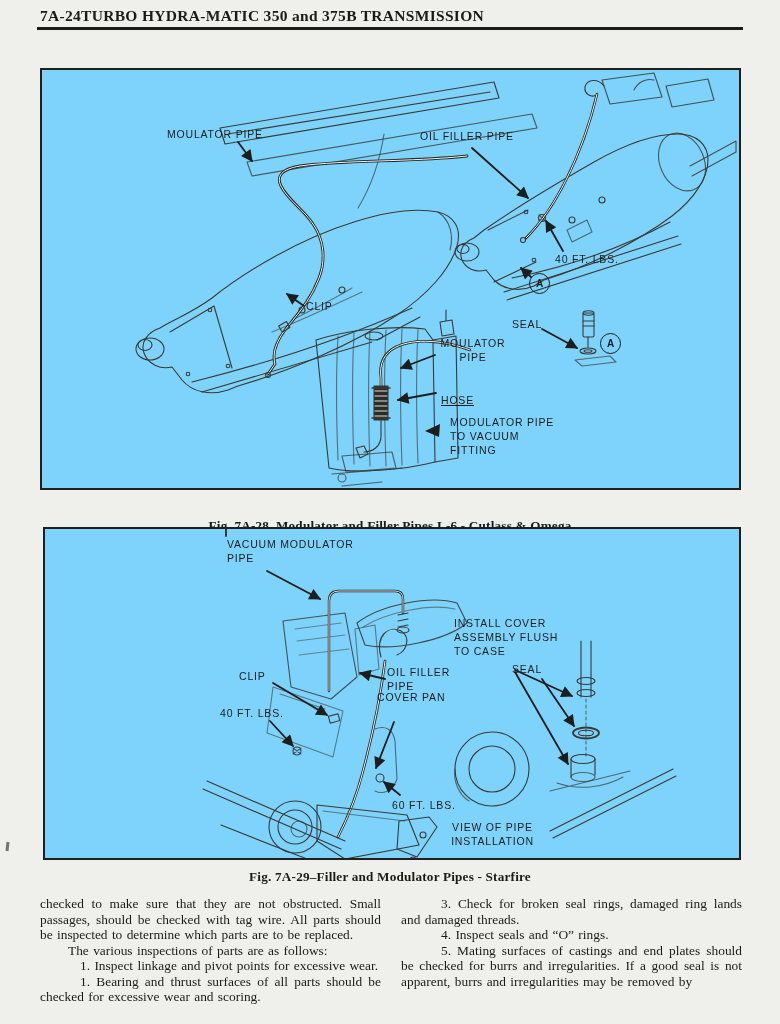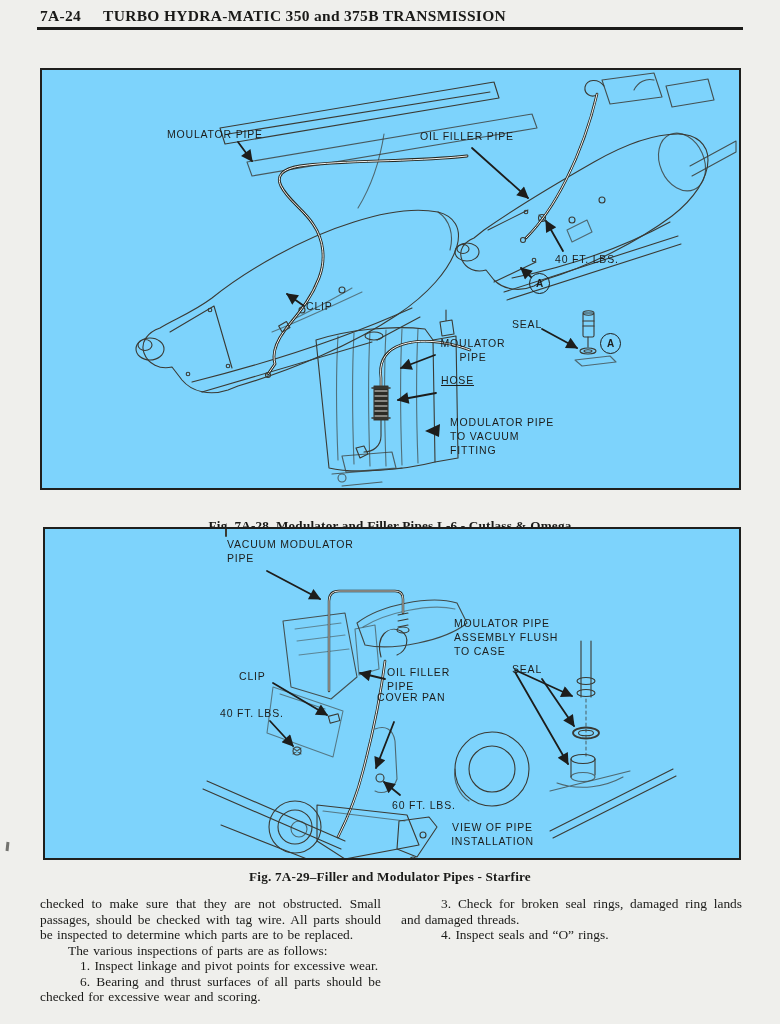--- a/index.html
+++ b/index.html
@@ -1,21 +1,21 @@
 <!DOCTYPE html>
 <html><head>
 <meta charset="utf-8">
 <style>
   html,body{margin:0;padding:0;}
   body{width:780px;height:1024px;background:#efefec;font-family:"Liberation Serif",serif;color:#1a1a18;position:relative;overflow:hidden;}
   .page{position:absolute;inset:0;}
 
   
   .hdr{position:absolute;left:40px;top:7px;font-size:15.5px;font-weight:bold;letter-spacing:.3px;white-space:nowrap;}
-  .hdr .sec{margin-right:22px;}
+  .hdr .sec{}
   .hdr-rule{position:absolute;left:37px;top:27px;width:706px;height:2.5px;background:#1b1b19;}
 
   
   .figbox{position:absolute;border:2px solid #1f1f1d;background:#7dd3fc;}
   #fig1{left:40px;top:68px;width:697px;height:418px;}
   #fig2{left:43px;top:527px;width:694px;height:329px;}
   .figbox svg{position:absolute;left:0;top:0;}
 
   
   .lbl{position:absolute;font-family:"Liberation Sans",sans-serif;font-size:10.5px;letter-spacing:.8px;color:#1d1d1b;white-space:nowrap;line-height:14px;}
@@ -162,21 +162,21 @@
     </svg>
 
     <div class="lbl" style="left:125px;top:57px;">MOULATOR PIPE</div>
     <div class="lbl" style="left:378px;top:59px;">OIL FILLER PIPE</div>
     <div class="lbl" style="left:264px;top:229px;">CLIP</div>
     <div class="lbl" style="left:513px;top:182px;">40 FT. LBS.</div>
     <div class="detailA" style="left:487px;top:203px;">A</div>
     <div class="lbl" style="left:470px;top:247px;">SEAL</div>
     <div class="detailA" style="left:558px;top:263px;">A</div>
     <div class="lbl wrap ctr" style="left:391px;top:266px;width:80px;">MOULATOR PIPE</div>
-    <div class="lbl" style="left:399px;top:303px;text-decoration:underline;">HOSE</div>
+    <div class="lbl" style="left:399px;top:323px;text-decoration:underline;">HOSE</div>
     <div class="lbl wrap" style="left:408px;top:345px;width:118px;">MODULATOR PIPE TO VACUUM FITTING</div>
   </div>
 
   <div class="caption" id="cap1">Fig. 7A-28–Modulator and Filler Pipes L-6 - Cutlass &amp; Omega</div>
 
   <div class="figbox" id="fig2">
     <svg width="694" height="329" viewBox="0 0 694 329">
       <defs>
         <marker id="ah2" viewBox="0 0 10 10" refX="9" refY="5" markerWidth="8" markerHeight="6.5" orient="auto-start-reverse">
           <path d="M0,0 L10,5 L0,10 Z" fill="#1d1d1b"></path>
@@ -252,37 +252,38 @@
           <path d="M228,154 L282,186" marker-end="url(#ah2)"></path>
           <path d="M340,150 L315,144" marker-end="url(#ah2)"></path>
           <path d="M225,192 L248,217" marker-end="url(#ah2)"></path>
           <path d="M349,193 L331,239" marker-end="url(#ah2)"></path>
           <path d="M355,266 L339,253" marker-end="url(#ah2)"></path>
         </g>
       </g>
     </svg>
 
     <div class="lbl wrap" style="left:182px;top:8px;width:130px;">VACUUM MODULATOR PIPE</div>
-    <div class="lbl wrap" style="left:409px;top:87px;width:110px;">MOULATOR PIPE ASSEMBLY FLUSH TO CASE</div>
+    <div class="lbl wrap" style="left:409px;top:87px;width:110px;">INSTALL COVER ASSEMBLY FLUSH TO CASE</div>
     <div class="lbl" style="left:467px;top:133px;">SEAL</div>
     <div class="lbl" style="left:194px;top:140px;">CLIP</div>
     <div class="lbl wrap" style="left:342px;top:136px;width:70px;">OIL FILLER PIPE</div>
     <div class="lbl" style="left:175px;top:177px;">40 FT. LBS.</div>
     <div class="lbl" style="left:332px;top:161px;">COVER PAN</div>
     <div class="lbl" style="left:347px;top:269px;">60 FT. LBS.</div>
     <div class="lbl wrap ctr" style="left:390px;top:291px;width:115px;">VIEW OF PIPE INSTALLATION</div>
   </div>
 
   <div class="caption" id="cap2">Fig. 7A-29–Filler and Modulator Pipes - Starfire</div>
 
   <div class="col" id="colL">
     <p>checked to make sure that they are not obstructed. Small passages, should be checked with tag wire. All parts should be inspected to determine which parts are to be replaced.</p>
     <p class="p-ind">The various inspections of parts are as follows:</p>
     <p class="p-num">1. Inspect linkage and pivot points for excessive wear.</p>
-    <p class="p-num">6. Bearing and thrust surfaces of all parts should be checked for excessive wear and scoring.</p>
+    <p class="p-num">1. Bearing and thrust surfaces of all parts should be checked for excessive wear and scoring.</p>
   </div>
   <div class="col" id="colR">
     <p class="p-num">3. Check for broken seal rings, damaged ring lands and damaged threads.</p>
     <p class="p-num">4. Inspect seals and “O” rings.</p>
+    <p class="p-num">5. Mating surfaces of castings and end plates should be checked for burrs and irregularities. If a good seal is not apparent, burrs and irregularities may be removed by</p>
   </div>
 
   <div class="margin-mark"></div>
 </div>
 
 </body></html>

